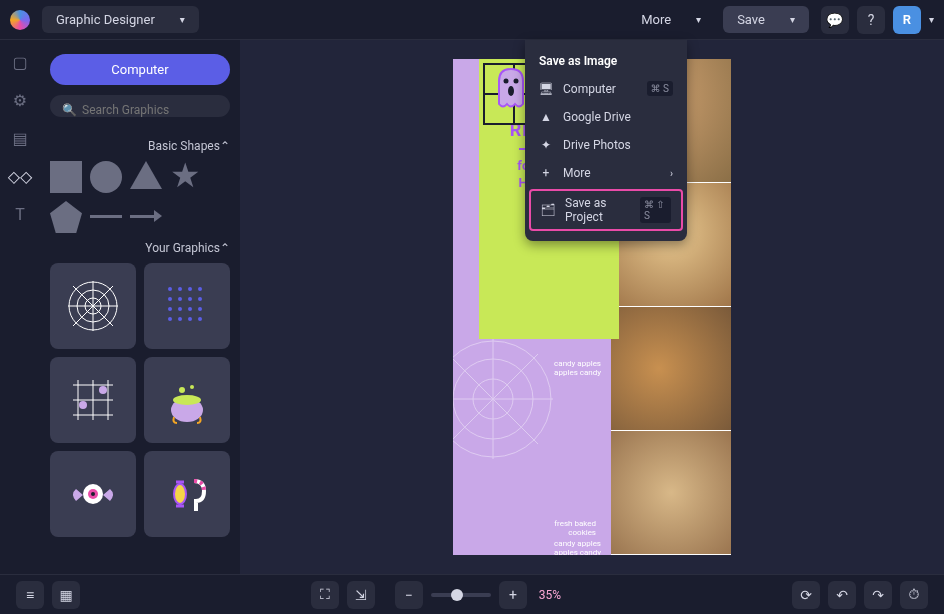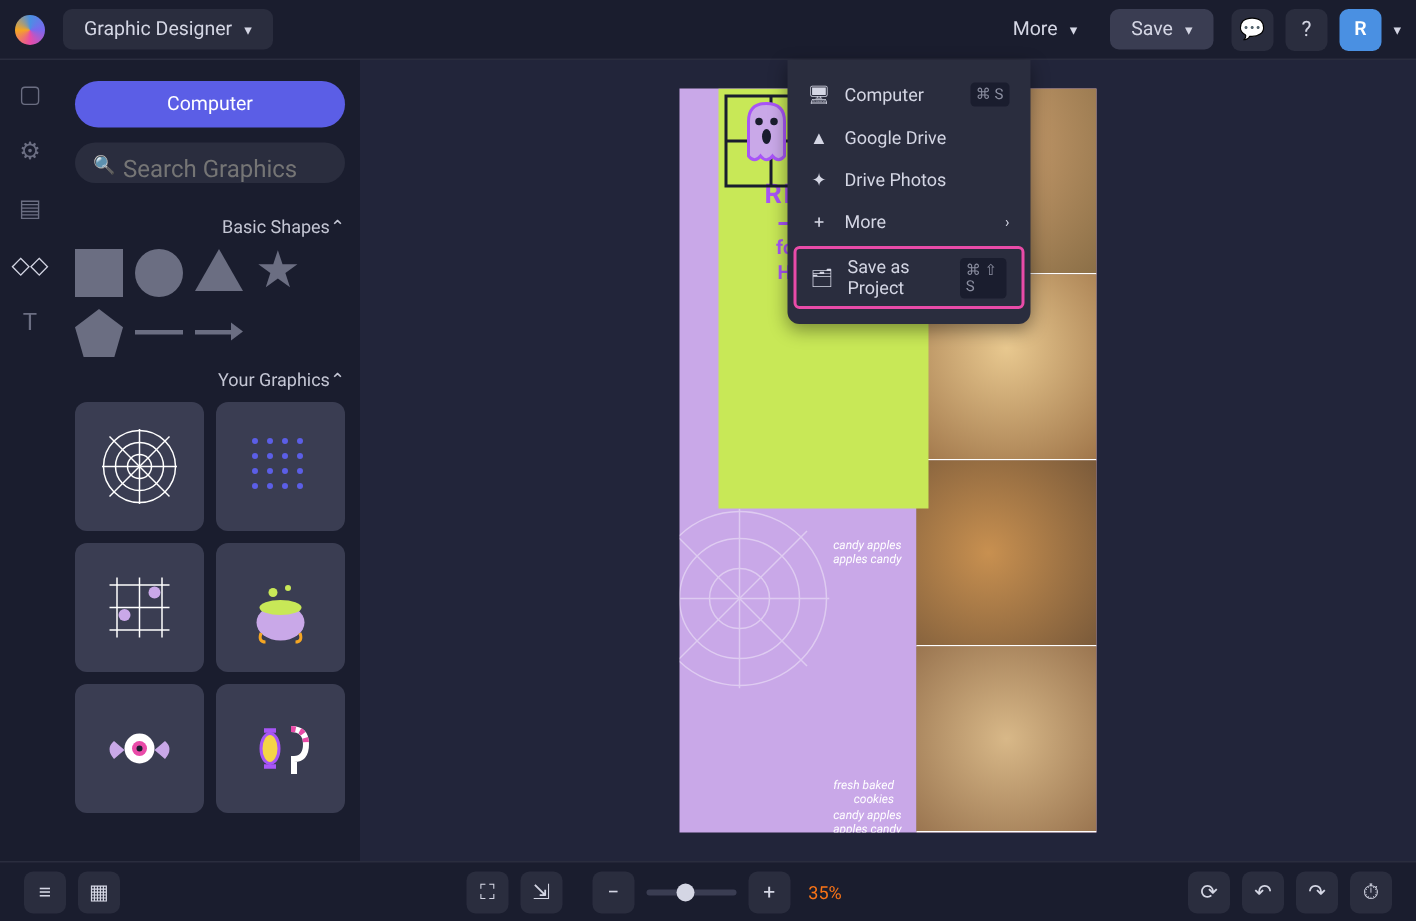--- a/index.html
+++ b/index.html
@@ -1,33 +1,33 @@
 <!DOCTYPE html>
 <html><head>
 <meta charset="utf-8">
 <style>
 *{box-sizing:border-box;margin:0;padding:0;font-family:-apple-system,BlinkMacSystemFont,"Segoe UI",Roboto,sans-serif}
 body{background:#1a1d2e;color:#d4d6e4;overflow:hidden;width:944px;height:614px}
 .topbar{height:40px;background:#1a1d2e;display:flex;align-items:center;padding:0 10px;border-bottom:1px solid #2a2d3e}
 .logo{width:20px;height:20px;border-radius:50%;background:conic-gradient(#4a90e2,#7b68ee,#e94ba8,#f5a623,#4a90e2);margin-right:12px}
-.dropdown-btn{background:#2a2d3e;color:#d4d6e4;border:none;padding:6px 14px;border-radius:6px;font-size:13px;display:flex;align-items:center;gap:8px;cursor:pointer}
+.dropdown-btn{background:#2a2d3e;color:#d4d6e4;border:none;padding:6px 14px;border-radius:6px;font-size:13px;display:flex;align-items:center;gap:25px;cursor:pointer}
 .dropdown-btn.open-btn{margin-left:auto;background:transparent}
 .dropdown-btn.save-btn{margin-left:8px;background:#3a3d52}
 .chev{font-size:10px}
 .topbar-right{display:flex;align-items:center;gap:8px;margin-left:12px}
 .icon-btn{width:28px;height:28px;background:#2a2d3e;border-radius:6px;display:flex;align-items:center;justify-content:center;cursor:pointer;color:#d4d6e4;font-size:14px}
 .avatar{width:28px;height:28px;background:#4a90e2;border-radius:6px;display:flex;align-items:center;justify-content:center;color:#fff;font-weight:600;font-size:13px}
 .main{display:flex;height:534px}
 .rail{width:40px;background:#1a1d2e;display:flex;flex-direction:column;align-items:center;padding-top:12px;gap:18px}
 .rail-icon{width:20px;height:20px;display:flex;align-items:center;justify-content:center;color:#6b6e82;cursor:pointer;font-size:16px}
 .rail-icon.active{color:#d4d6e4}
 .sidebar{width:200px;background:#1a1d2e;padding:14px 10px;overflow-y:auto}
 .sidebar-title{font-size:18px;font-weight:600;color:#fff;margin-bottom:12px;display:flex;align-items:center;justify-content:space-between}
 .pill-btn{width:100%;background:#5b5ee6;color:#fff;border:none;border-radius:18px;padding:8px;font-size:13px;margin-bottom:10px;cursor:pointer}
-.search-box{width:100%;background:#2a2d3e;border:none;border-radius:18px;padding:8px 12px 0 32px;font-size:16px;color:#bef264;margin-bottom:14px}
+.search-box{width:100%;background:#2a2d3e;border:none;border-radius:18px;padding:8px 12px 0 32px;font-size:12px;color:#bef264;margin-bottom:14px}
 .search-wrap{position:relative}
 .search-wrap .s-icon{position:absolute;left:12px;top:8px;color:#6b6e82;font-size:12px}
 .section-hdr{display:flex;justify-content:flex-end;align-items:center;font-size:12px;color:#c4c6d4;margin:8px 0;cursor:pointer}
 .shapes-row{display:flex;gap:8px;margin-bottom:8px}
 .shape{width:32px;height:32px;background:#6b6e82}
 .shape.circle{border-radius:50%}
 .shape.triangle{background:none;width:0;height:0;border-left:16px solid transparent;border-right:16px solid transparent;border-bottom:28px solid #6b6e82}
 .shape.star{background:none;color:#6b6e82;font-size:34px;line-height:28px}
 .shape.pentagon{clip-path:polygon(50% 0,100% 38%,82% 100%,18% 100%,0 38%)}
 .shape.line{background:none;border-top:3px solid #6b6e82;height:0;margin-top:14px}
@@ -42,34 +42,34 @@
 .ghost-svg{width:70px;height:70px;margin:0 auto}
 .recipe-title{color:#a855f7;font-weight:700;font-size:18px;letter-spacing:1px;margin-top:50px}
 .recipe-sub{color:#a855f7;font-weight:700;font-size:13px;margin-top:8px;line-height:1.3}
 .divider{width:60px;height:2px;background:#a855f7;margin:8px auto}
 .food-col{position:absolute;right:0;top:0;width:120px;height:100%;display:flex;flex-direction:column}
 .food-img{flex:1;background:#8b6f47;border-bottom:1px solid #fff;background-image:radial-gradient(circle at 30% 30%,#d4a574,#8b6f47)}
 .food-img:nth-child(2){background-image:radial-gradient(circle at 50% 40%,#e8c88f,#a0764a)}
 .food-img:nth-child(3){background-image:radial-gradient(circle at 40% 50%,#c89050,#7a5a3a)}
 .food-img:nth-child(4){background-image:radial-gradient(circle at 50% 50%,#d8b888,#9a7550)}
 .web-svg{position:absolute;opacity:0.4}
-.caption{position:absolute;right:130px;color:#fff;font-size:8px;font-style:italic;text-align:right}
+.caption{position:absolute;right:130px;color:#fff;font-size:8px;text-align:right}
 .save-menu{position:absolute;top:40px;left:525px;width:162px;background:#2a2d3e;border-radius:0 0 8px 8px;padding:8px 0;z-index:100;box-shadow:0 4px 12px rgba(0,0,0,0.4)}
 .menu-header{padding:6px 14px;font-size:12px;font-weight:600;color:#fff}
 .menu-item{padding:7px 14px;font-size:12px;color:#d4d6e4;display:flex;align-items:center;gap:10px;cursor:pointer;position:relative}
 .menu-item.highlighted{border:2px solid #e94ba8;border-radius:4px;margin:2px 4px;padding:5px 10px}
 .menu-shortcut{margin-left:auto;font-size:10px;color:#8b8ea0;background:#1a1d2e;padding:2px 4px;border-radius:3px}
 .menu-icon{width:14px;height:14px;display:flex;align-items:center;justify-content:center;font-size:12px}
 .bottombar{height:40px;background:#1a1d2e;display:flex;align-items:center;padding:0 16px;gap:10px;border-top:1px solid #2a2d3e}
 .bb-left{display:flex;gap:8px}
 .bb-center{margin-left:auto;display:flex;gap:8px}
 .zoom-group{display:flex;align-items:center;gap:8px;margin-left:12px}
 .zoom-slider{width:60px;height:4px;background:#3a3d52;border-radius:2px;position:relative}
 .zoom-slider::after{content:"";position:absolute;left:20px;top:-4px;width:12px;height:12px;background:#d4d6e4;border-radius:50%}
-.zoom-pct{font-size:12px;color:#f97316;margin-left:4px}
+.zoom-pct{font-size:12px;color:#f9a8d4;margin-left:4px}
 .bb-right{margin-left:auto;display:flex;gap:8px}
 </style>
 </head>
 <body>
 
 <div class="topbar">
   <div class="logo"></div>
   <button class="dropdown-btn">
     <span>Graphic Designer</span>
     <span class="chev">▾</span>
@@ -86,20 +86,21 @@
     <div class="icon-btn">💬</div>
     <div class="icon-btn">?</div>
     <div class="avatar">
         <span>R</span>
       </div>
     <div class="chev" style="cursor:pointer">▾</div>
   </div>
 </div>
 
 <div class="save-menu">
+  <div class="menu-header">Save as Image</div>
   <div class="menu-item">
     <span class="menu-icon">🖥</span>
     <span>Computer</span>
     <span class="menu-shortcut">⌘ S</span>
   </div>
   <div class="menu-item">
     <span class="menu-icon">▲</span>
     <span>Google Drive</span>
   </div>
   <div class="menu-item">

